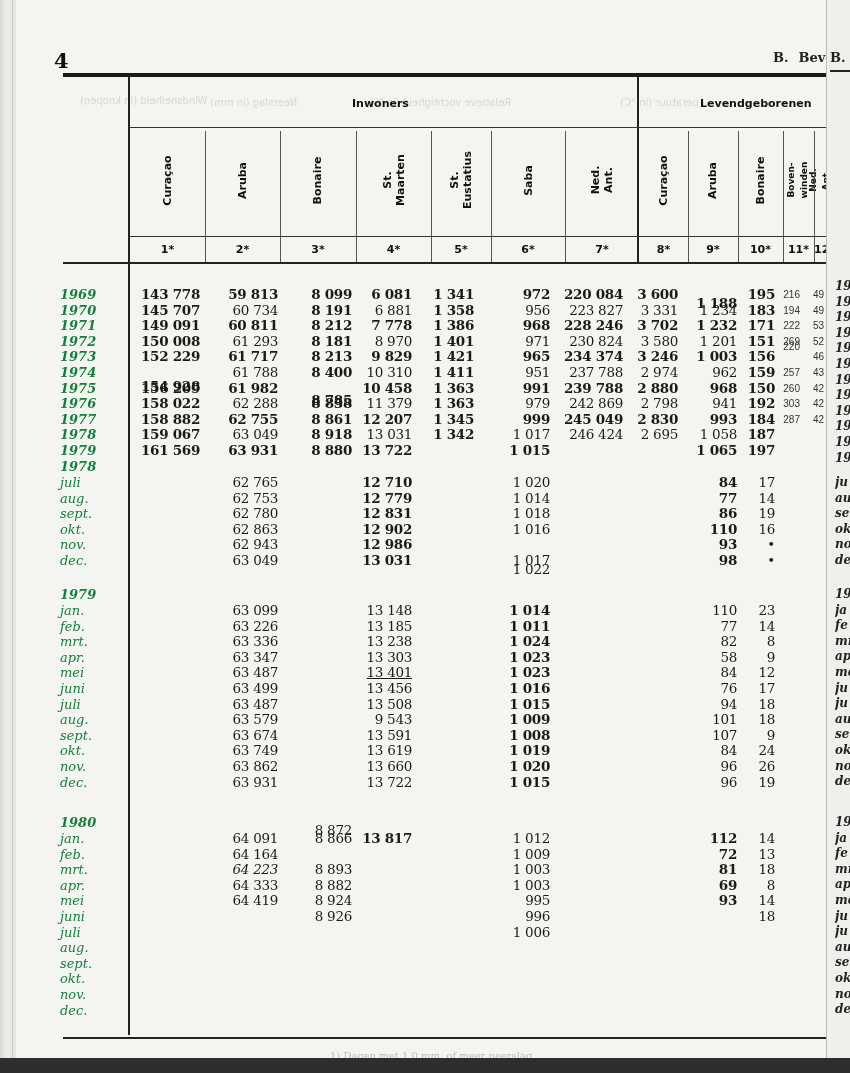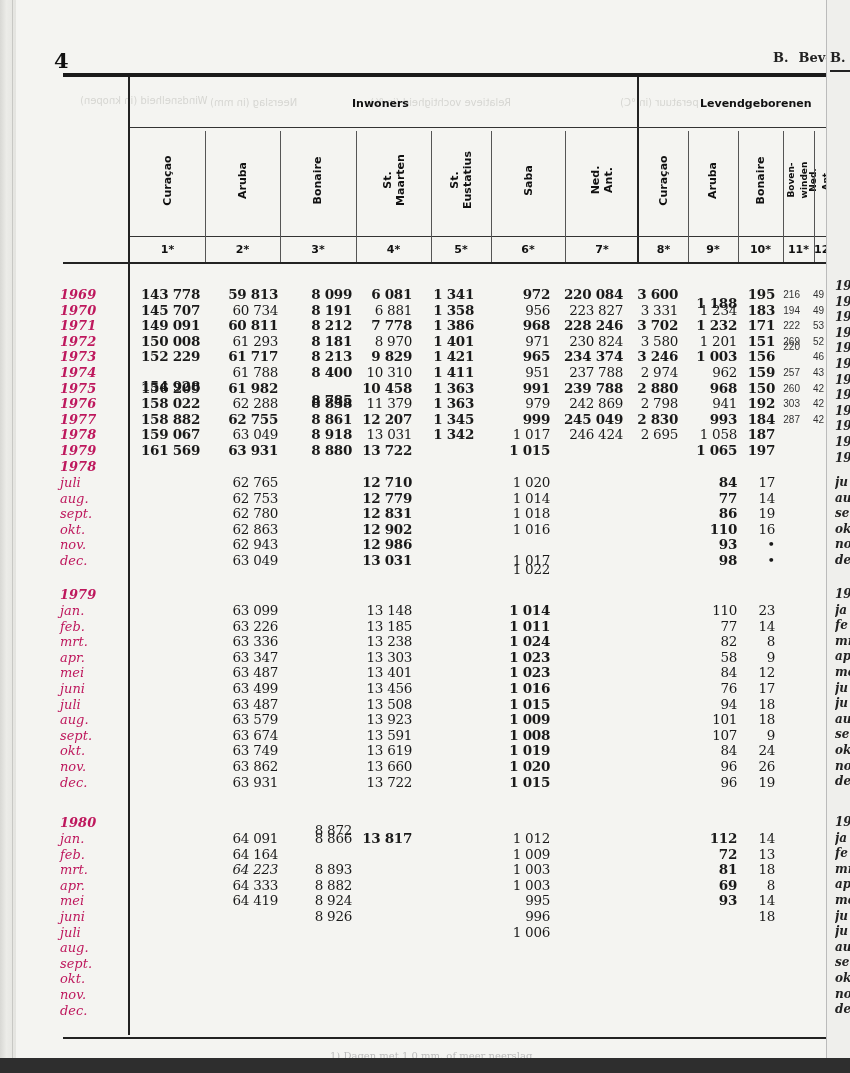--- a/index.html
+++ b/index.html
@@ -37,21 +37,21 @@
   }
   .colhead span {
     display: block; transform: rotate(-90deg); white-space: pre; text-align: center;
     font-family: "DejaVu Sans", sans-serif; font-weight: bold; font-size: 11px; line-height: 13px; color: #111;
   }
   .colnum {
     position: absolute; top: 238px; height: 24px; line-height: 24px; text-align: center;
     font-family: "DejaVu Sans", sans-serif; font-weight: bold; font-size: 11px; color: #111;
   }
   .rowlabel {
-    position: absolute; left: 60px; width: 70px; font-style: italic; font-weight: bold; font-size: 13px; color: #be185d;
+    position: absolute; left: 60px; width: 70px; font-style: italic; font-weight: bold; font-size: 13px; color: #15803d;
     line-height: 15.5px;
   }
   .cell {
     position: absolute; text-align: right; font-size: 13.5px; color: #1a1a1a; line-height: 15.5px; white-space: nowrap;
     font-family: "DejaVu Serif", serif; letter-spacing: -0.3px;
   }
   .cell.b { font-weight: bold; }
   .cell.small { font-size: 10px; font-family: "Liberation Sans", sans-serif; letter-spacing: 0; color: #333; }
   .rp-label { position: absolute; left: 834px; font-style: italic; font-weight: bold; font-size: 12px; color: #222; line-height: 15.5px; white-space: nowrap; overflow: hidden; width: 16px; }
   .footnote { position: absolute; left: 330px; top: 1050px; font-size: 10px; color: #bbb; white-space: nowrap; }
@@ -343,39 +343,39 @@
       <div class="cell" style="top: 634.2px; right: 89px;">82</div>
       <div class="cell" style="top: 634.2px; right: 51px;">8</div>
       <div class="rowlabel" style="top: 649.8px; font-weight: normal;">apr.</div>
       <div class="cell" style="top: 649.8px; right: 548px;">63 347</div>
       <div class="cell" style="top: 649.8px; right: 414px;">13 303</div>
       <div class="cell b" style="top: 649.8px; right: 276px;">1 023</div>
       <div class="cell" style="top: 649.8px; right: 89px;">58</div>
       <div class="cell" style="top: 649.8px; right: 51px;">9</div>
       <div class="rowlabel" style="top: 665.4px; font-weight: normal;">mei</div>
       <div class="cell" style="top: 665.4px; right: 548px;">63 487</div>
-      <div class="cell" style="top: 665.4px; right: 414px;">13 401</div>
+      <div class="cell" style="top: 665.4px; right: 414px; text-decoration: underline;">13 401</div>
       <div class="cell b" style="top: 665.4px; right: 276px;">1 023</div>
       <div class="cell" style="top: 665.4px; right: 89px;">84</div>
       <div class="cell" style="top: 665.4px; right: 51px;">12</div>
       <div class="rowlabel" style="top: 681px; font-weight: normal;">juni</div>
       <div class="cell" style="top: 681px; right: 548px;">63 499</div>
       <div class="cell" style="top: 681px; right: 414px;">13 456</div>
       <div class="cell b" style="top: 681px; right: 276px;">1 016</div>
       <div class="cell" style="top: 681px; right: 89px;">76</div>
       <div class="cell" style="top: 681px; right: 51px;">17</div>
       <div class="rowlabel" style="top: 696.6px; font-weight: normal;">juli</div>
       <div class="cell" style="top: 696.6px; right: 548px;">63 487</div>
       <div class="cell" style="top: 696.6px; right: 414px;">13 508</div>
       <div class="cell b" style="top: 696.6px; right: 276px;">1 015</div>
       <div class="cell" style="top: 696.6px; right: 89px;">94</div>
       <div class="cell" style="top: 696.6px; right: 51px;">18</div>
       <div class="rowlabel" style="top: 712.2px; font-weight: normal;">aug.</div>
       <div class="cell" style="top: 712.2px; right: 548px;">63 579</div>
-      <div class="cell" style="top: 712.2px; right: 414px;">13 923</div>
+      <div class="cell" style="top: 712.2px; right: 414px;">9 543</div>
       <div class="cell b" style="top: 712.2px; right: 276px;">1 009</div>
       <div class="cell" style="top: 712.2px; right: 89px;">101</div>
       <div class="cell" style="top: 712.2px; right: 51px;">18</div>
       <div class="rowlabel" style="top: 727.8px; font-weight: normal;">sept.</div>
       <div class="cell" style="top: 727.8px; right: 548px;">63 674</div>
       <div class="cell" style="top: 727.8px; right: 414px;">13 591</div>
       <div class="cell b" style="top: 727.8px; right: 276px;">1 008</div>
       <div class="cell" style="top: 727.8px; right: 89px;">107</div>
       <div class="cell" style="top: 727.8px; right: 51px;">9</div>
       <div class="rowlabel" style="top: 743.4px; font-weight: normal;">okt.</div>

